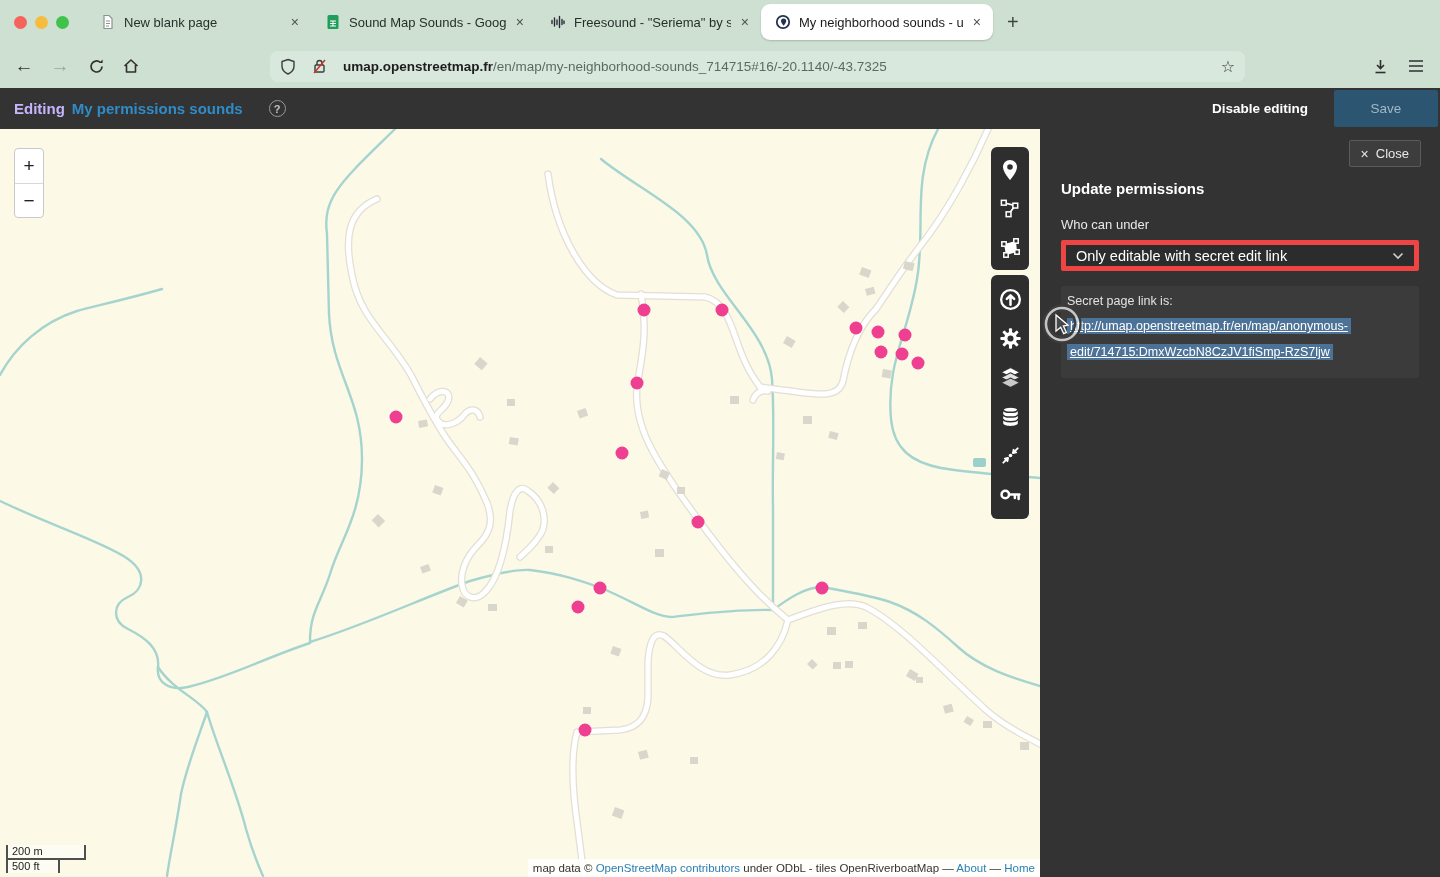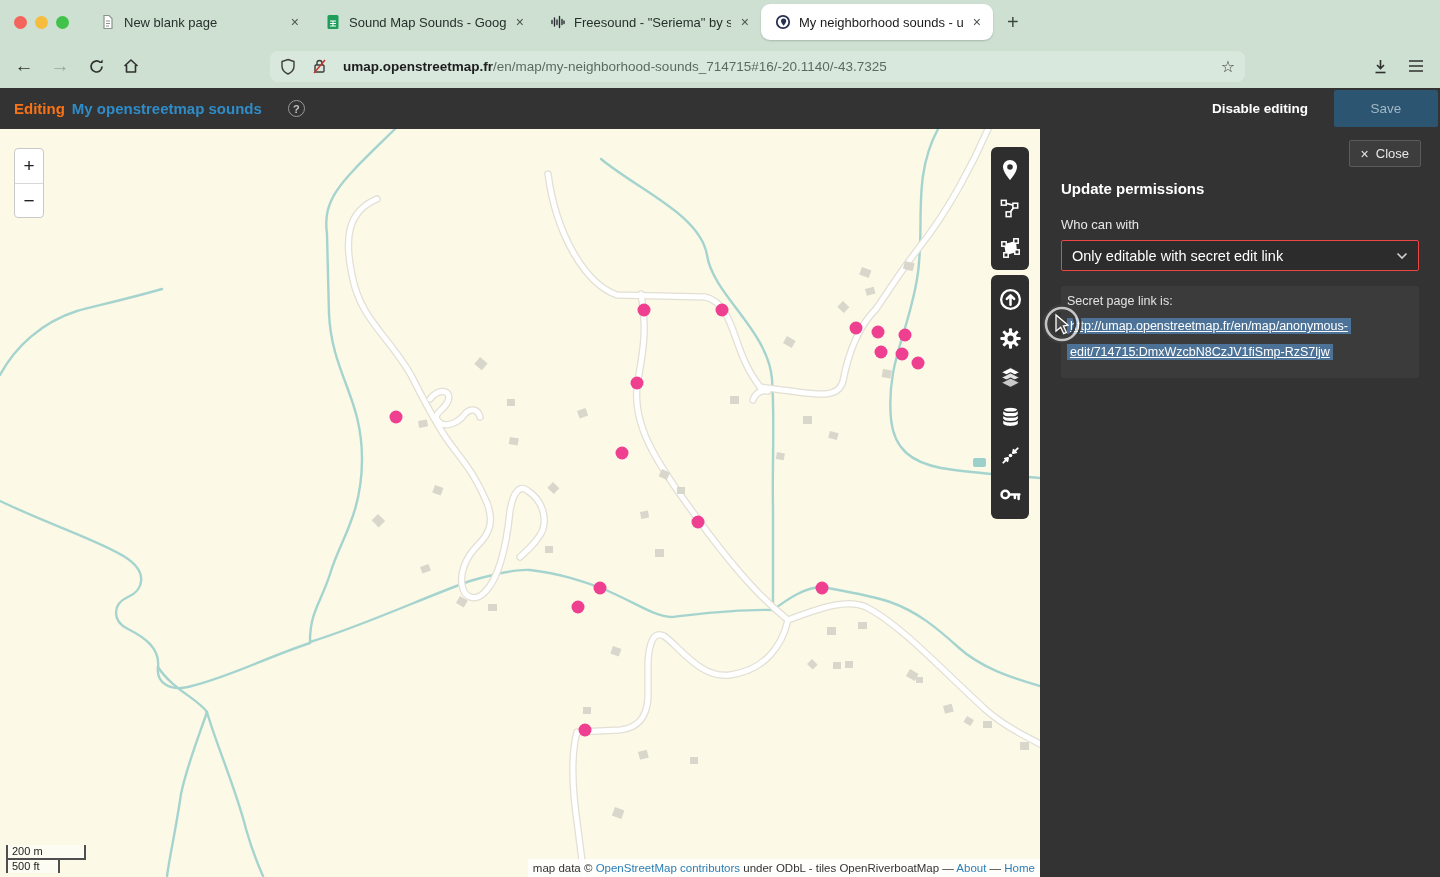--- a/index.html
+++ b/index.html
@@ -23,21 +23,21 @@
   .navbar { height:44px; position:relative; background:#cde0d2; }
   .navbtn { position:absolute; top:6px; width:32px; height:32px; display:flex; align-items:center; justify-content:center; font-size:19px; color:#2f2f2f; border-radius:6px; }
   .navbtn.disabled { color:#94a79a; }
   .urlfield { position:absolute; left:270px; top:7px; width:975px; height:31px; background:#d9e8dc; border-radius:8px; display:flex; align-items:center; padding:0 10px; gap:16px; }
   .urlfield .addr { flex:1; font-size:13.5px; color:#5d6a61; white-space:nowrap; overflow:hidden; }
   .urlfield .addr b { color:#1d1d1d; font-weight:bold; }
   .star { font-size:16px; color:#3c3c3c; }
 
   
   .appheader { height:41px; background:#333333; display:flex; align-items:center; padding:0 2px 0 14px; }
-  .appheader .mode { color:#f97316; font-weight:bold; font-size:15px; }
+  .appheader .mode { color:#c4b5fd; font-weight:bold; font-size:15px; }
   .appheader .maptitle { color:#2f8cc9; font-weight:bold; font-size:15px; margin-left:7px; }
   .helpbtn { margin-left:26px; width:17px; height:17px; border:1.5px solid #9a9a9a; border-radius:50%; color:#c4c4c4; font-size:11px; font-weight:bold; display:flex; align-items:center; justify-content:center; }
   .disable-editing { margin-left:auto; color:#ffffff; font-weight:bold; font-size:13.5px; }
   .savebtn { margin-left:26px; width:104px; height:37px; background:#2b5570; color:#a3b8c6; font-size:13.5px; border:none; border-radius:2px; }
 
   
   .content { display:flex; height:748px; }
   .mapwrap { position:relative; width:1040px; height:748px; background:#fcf9e7; overflow:hidden; }
   .map-canvas { position:absolute; left:0; top:0; }
   .map-canvas .stream { stroke:#a5d4cf; stroke-width:2.4; fill:none; stroke-linecap:round; }
@@ -61,21 +61,21 @@
 
   .attribution { position:absolute; right:0; bottom:0; height:18px; line-height:18px; background:rgba(255,255,255,.78); font-size:11.5px; color:#333; padding:0 5px; white-space:nowrap; }
   .attribution a { color:#2a7fb8; text-decoration:none; }
 
   
   .panel { position:relative; width:400px; height:748px; background:#333333; color:#efefef; padding:0 21px; }
   .closebtn { position:absolute; top:11px; right:19px; height:27px; background:#3d3d3d; border:1px solid #5a5a5a; border-radius:2px; color:#e8e8e8; font-size:13px; display:flex; align-items:center; gap:7px; padding:0 11px; }
   .closebtn .x { font-size:14px; }
   .panel h3 { font-size:15px; font-weight:bold; margin-top:51px; color:#fff; }
   .wholabel { font-size:13px; margin-top:20px; color:#e8e8e8; }
-  .selectbox { margin-top:8px; height:31px; background:#2c2c2c; border:1px solid #ef4444; border-radius:2px; display:flex; align-items:center; padding:0 10px; font-size:14.5px; color:#fff; justify-content:space-between; }
+  .selectbox { margin-top:8px; height:31px; background:#2c2c2c; border:5px solid #ef4444; border-radius:2px; display:flex; align-items:center; padding:0 10px; font-size:14.5px; color:#fff; justify-content:space-between; }
   .fieldset { margin-top:15px; background:#3b3b3b; border-radius:3px; height:92px; padding:8px 6px; }
   .secretlabel { font-size:12.5px; color:#e3e3e3; }
   .linkline { display:table; background:#4c7397; color:#ffffff; font-size:12.5px; padding:1px 3px; margin-top:10px; }
 
   
   .clickfx { position:absolute; left:1062px; top:324px; width:0; height:0; pointer-events:none; }
 </style>
 </head>
 <body>
 
@@ -164,21 +164,21 @@
     </div>
     <div class="navbtn" style="left:1400px;">
       <svg width="16" height="14" viewBox="0 0 16 14">
           <path d="M1 2h14M1 7h14M1 12h14" stroke="#2f2f2f" stroke-width="1.6"></path>
         </svg>
     </div>
   </div>
 
   <div class="appheader">
     <span class="mode">Editing</span>
-    <span class="maptitle">My openstreetmap sounds</span>
+    <span class="maptitle">My permissions sounds</span>
     <span class="helpbtn">?</span>
     <span class="disable-editing">Disable editing</span>
     <button class="savebtn">Save</button>
   </div>
 
   <div class="content">
 
     <div class="mapwrap">
       <svg class="map-canvas" viewBox="0 0 1040 748" width="1040" height="748">
           <path d="M395,0 C342,52 322,68 327,105 L329,185 C332,245 362,268 362,330 C362,385 340,412 331,442 C322,472 310,482 310,512" class="stream"></path>
@@ -364,21 +364,21 @@
 
       <div class="attribution"><span>map data © </span><a href="#">OpenStreetMap contributors</a><span> under ODbL - tiles OpenRiverboatMap — </span><a href="#">About</a><span> — </span><a href="#">Home</a></div>
     </div>
 
     <aside class="panel">
       <button class="closebtn">
         <span class="x">×</span>
         <span>Close</span>
       </button>
       <h3>Update permissions</h3>
-      <div class="wholabel">Who can with</div>
+      <div class="wholabel">Who can under</div>
       <div class="selectbox">
         <span>Only editable with secret edit link</span>
         <svg width="12" height="8" viewBox="0 0 12 8">
             <path d="M1.5 1.5 6 6l4.5-4.5" stroke="#cfcfcf" stroke-width="1.6" fill="none"></path>
           </svg>
       </div>
       <div class="fieldset">
         <div class="secretlabel">Secret page link is:</div>
         <a href="#" class="linkline">http://umap.openstreetmap.fr/en/map/anonymous-</a>
         <a href="#" class="linkline">edit/714715:DmxWzcbN8CzJV1fiSmp-RzS7ljw</a>

